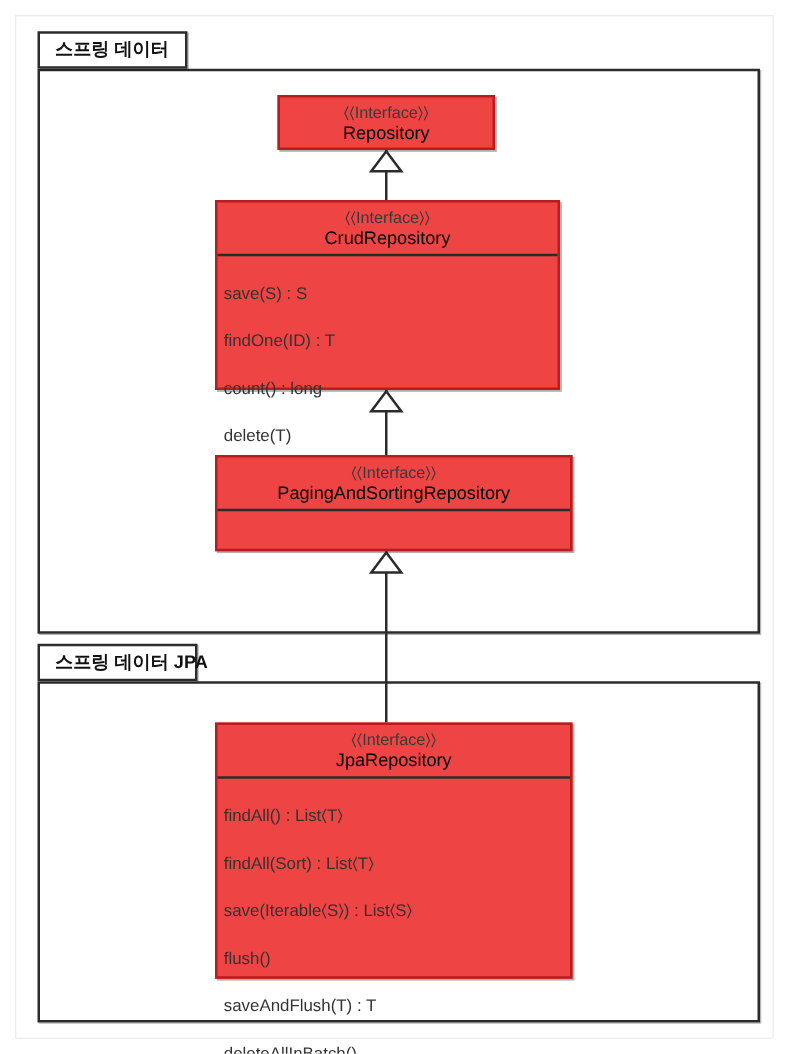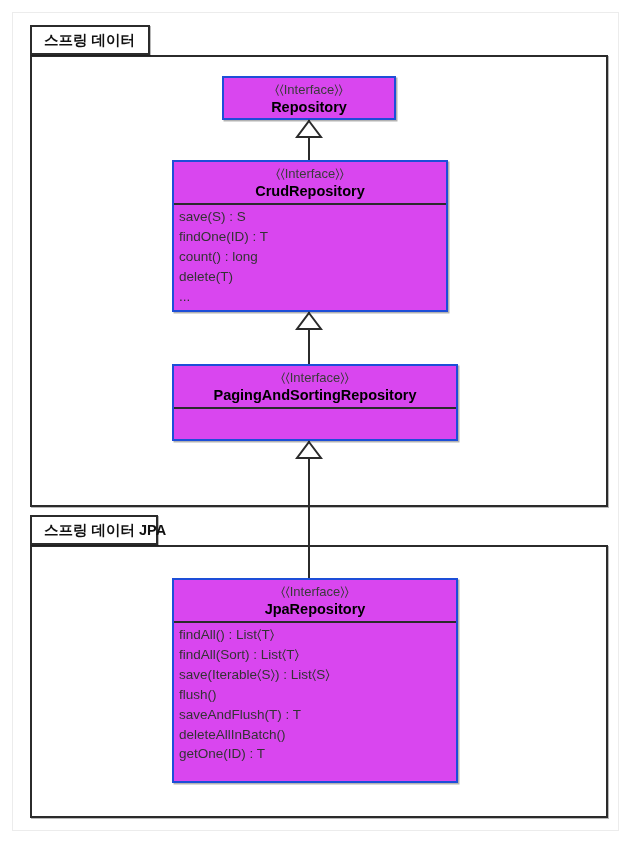--- a/index.html
+++ b/index.html
@@ -66,22 +66,22 @@
     border: 2px solid #2b2b2b;
     background: #ffffff;
     box-sizing: border-box;
     z-index: 1;
     box-shadow: 1px 1px 0 rgba(0,0,0,0.28);
   }
 
   
   .uml-box {
     position: absolute;
-    border: 2px solid #1d4ed8;
-    background: #d946ef;
+    border: 2px solid #b91c1c;
+    background: #ef4444;
     box-sizing: border-box;
     z-index: 5;
     box-shadow: 1.5px 1.5px 0 rgba(0,0,0,0.30);
   }
   .uml-header {
     text-align: center;
     padding: 4px 6px 3px 6px;
     border-bottom: 2px solid #2b2b2b;
     box-sizing: border-box;
   }
@@ -89,35 +89,36 @@
     border-bottom: none;
   }
   .uml-stereotype {
     font-size: 13px;
     color: #3a3a3a;
     line-height: 1.25;
     white-space: nowrap;
   }
   .uml-name {
     font-size: 14.5px;
-    font-weight: bold;
+    font-weight: normal;
     color: #000000;
     line-height: 1.25;
     white-space: nowrap;
   }
   .uml-members {
     padding: 2px 0 3px 5px;
     box-sizing: border-box;
   }
   .uml-member {
     font-size: 13.5px;
     color: #333333;
     line-height: 1.47;
     white-space: nowrap;
     text-align: left;
+    margin-top: 18px;
   }
 
   
   .gen-line {
     position: absolute;
     width: 2px;
     background: #2b2b2b;
     z-index: 4;
   }
   .gen-arrow-svg {

